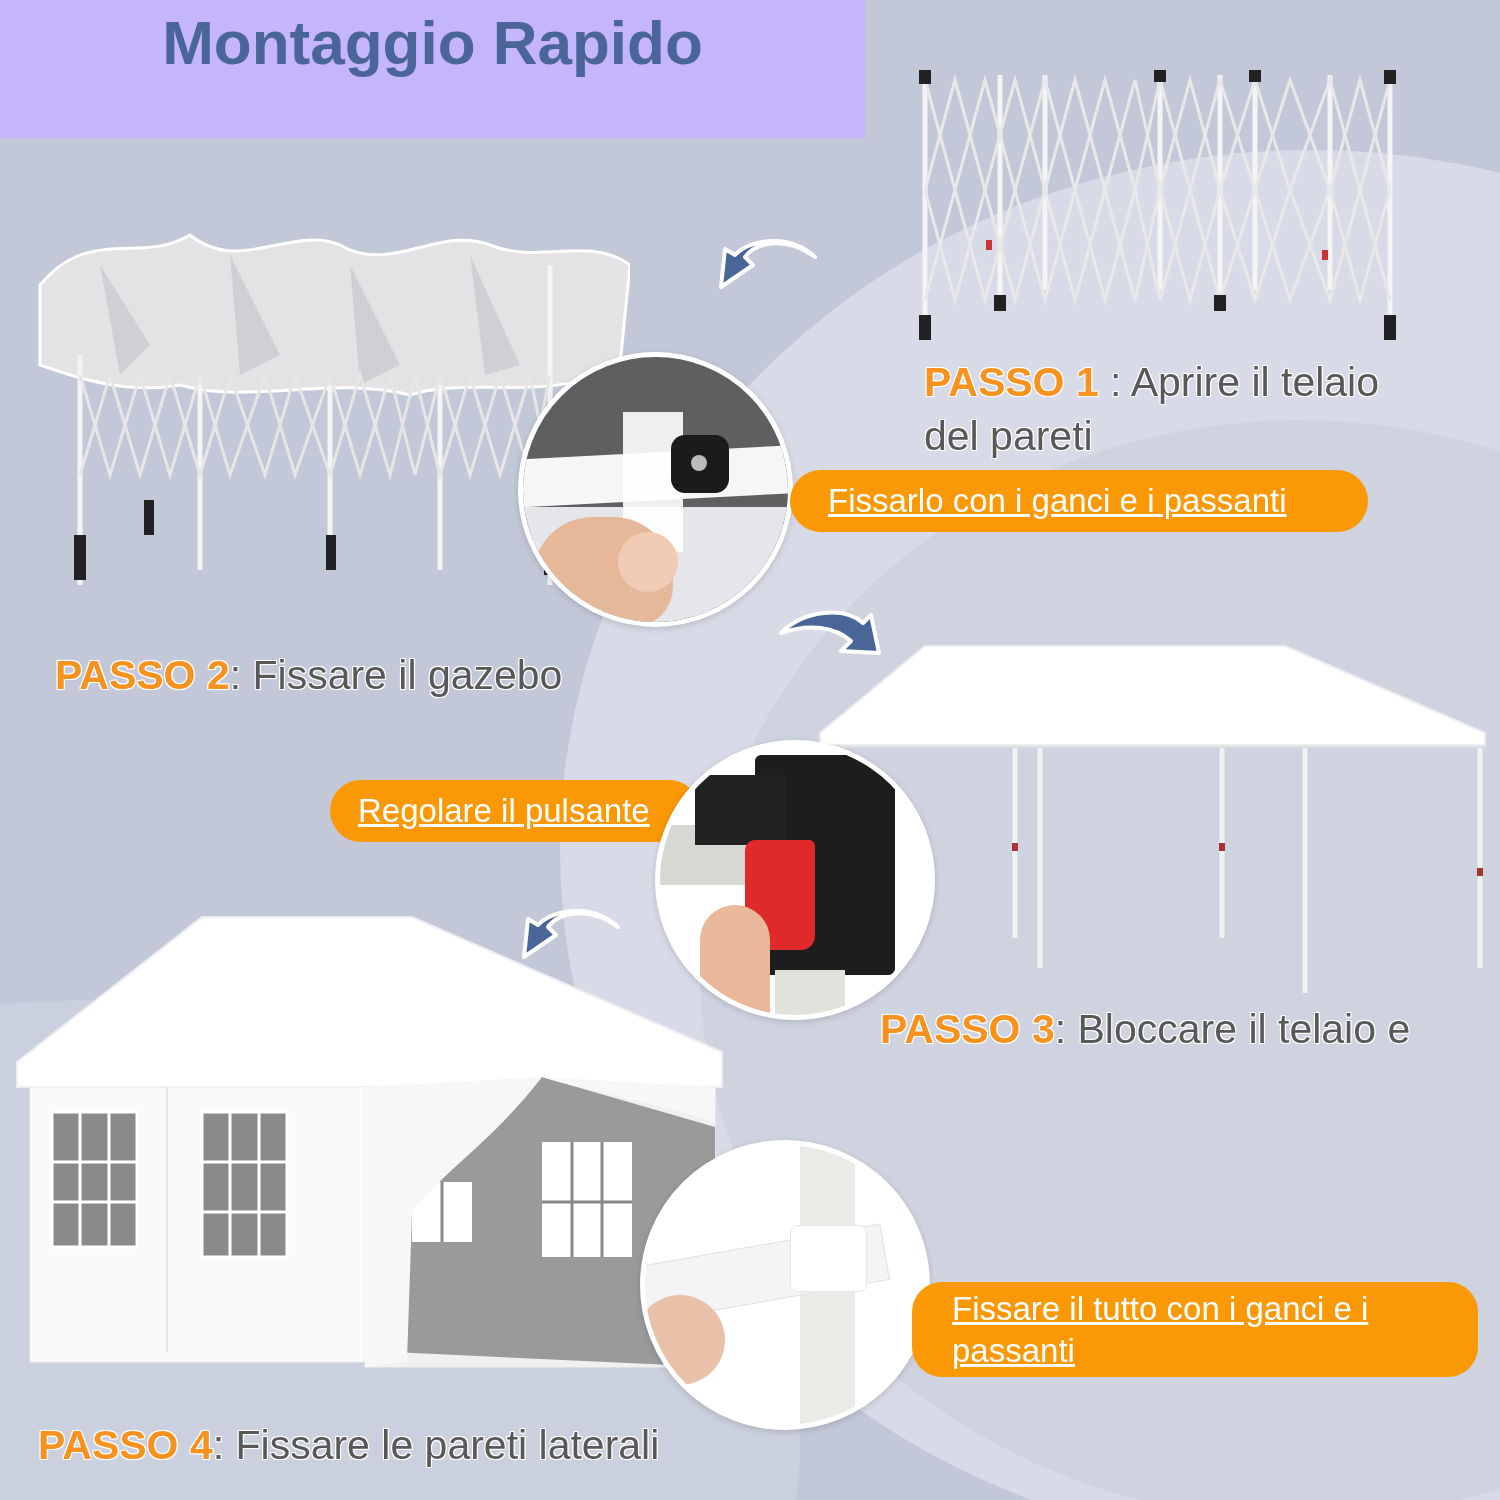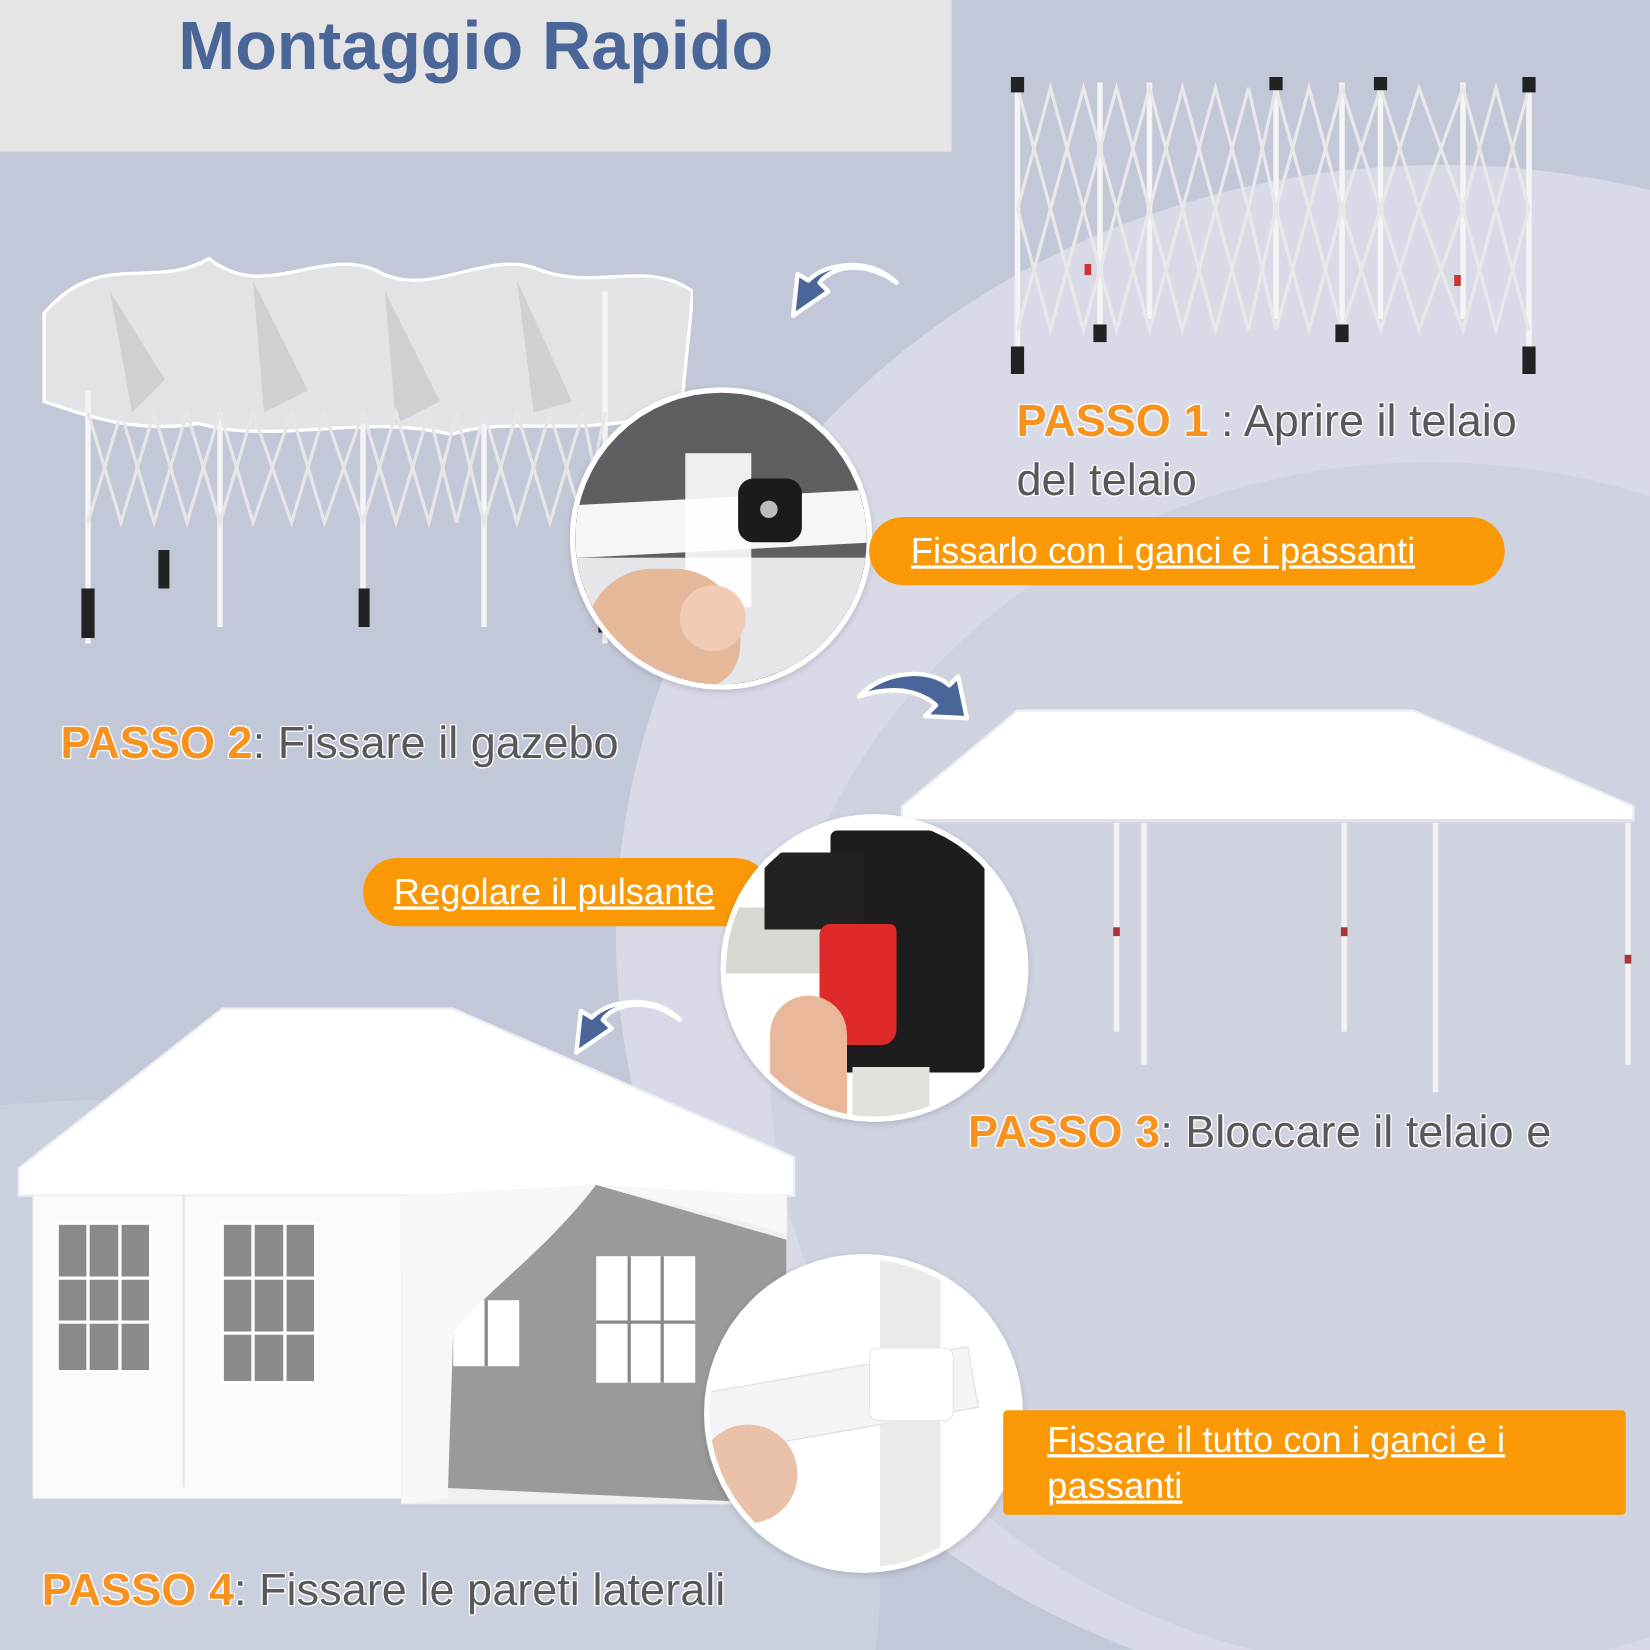--- a/index.html
+++ b/index.html
@@ -1,19 +1,19 @@
 <!DOCTYPE html>
 <html><head>
 <meta charset="utf-8">
 <style>
   html,body{margin:0;padding:0;}
   body{width:1500px;height:1500px;position:relative;overflow:hidden;
        background:#c3c8d8;font-family:"Liberation Sans",sans-serif;}
   .bg-swoosh{position:absolute;border-radius:50%;}
-  .title-box{position:absolute;left:0;top:0;width:865px;height:138px;background:#e5e5e5;
+  .title-box{position:absolute;left:0;top:0;width:865px;height:138px;background:#c4b5fd;
        text-align:center;}
   .title-line{display:block;color:#4a6597;font-weight:bold;font-size:62px;line-height:62px;
        font-family:"Liberation Sans",sans-serif;letter-spacing:0px;}
   .title-line.l1{margin-top:12px;}
   .step{position:absolute;font-size:41px;color:#585858;line-height:54px;
        text-shadow:0 0 2px #fff,0 0 2px #fff,1px 1px 0 #fff,-1px -1px 0 #fff,1px -1px 0 #fff,-1px 1px 0 #fff;}
   .step .num{color:#f7921e;font-weight:bold;}
   .pill{position:absolute;background:#fb9806;color:#fff;font-size:33px;border-radius:36px;
        display:flex;align-items:center;box-sizing:border-box;text-decoration:underline;}
   .circle{position:absolute;border-radius:50%;border:5px solid #fff;overflow:hidden;box-sizing:border-box;
@@ -105,21 +105,21 @@
   <div style="position:absolute;left:10px;top:160px;width:140px;height:110px;background:#e5b89a;border-radius:60px 60px 40px 40px;"></div>
   <div style="position:absolute;left:95px;top:175px;width:60px;height:60px;background:#f2cbb5;border-radius:50%;"></div>
 </div>
 
 <div class="pill" style="left:790px;top:470px;width:578px;height:62px;padding-left:38px;">
   <span>Fissarlo con i ganci e i passanti</span>
 </div>
 
 <div class="step" style="left:924px;top:355px;width:500px;text-align:left;">
   <span class="num">PASSO 1</span><span> : </span><span>Aprire il telaio</span><br>
-  <span>del telaio</span>
+  <span>del pareti</span>
 </div>
 
 <svg class="arrow" style="left:775px;top:605px;" width="110" height="55" viewBox="0 0 110 55">
   <path d="M6 28 C30 4 70 2 88 18 L96 10 L104 48 L66 46 L76 36 C60 22 35 18 6 28 Z" fill="#4a6597" stroke="#fff" stroke-width="4" stroke-linejoin="round"></path>
 </svg>
 
 <div class="step" style="left:55px;top:648px;">
   <span class="num">PASSO 2</span><span>: </span><span>Fissare il gazebo</span>
 </div>
 
@@ -195,21 +195,21 @@
   <path d="M530 165 L703 175 L703 210 C640 190 580 180 530 165 Z" fill="#f7f7f7"></path>
 </svg>
 
 <div class="circle" style="left:640px;top:1140px;width:290px;height:290px;background:#ffffff;">
   <div style="position:absolute;left:155px;top:0;width:55px;height:290px;background:#eceae6;"></div>
   <div style="position:absolute;left:-10px;top:100px;width:250px;height:55px;background:#f4f3f6;transform:rotate(-10deg);border:1px solid #e2e0e6;"></div>
   <div style="position:absolute;left:145px;top:80px;width:75px;height:65px;background:#fff;border-radius:8px;border:1px solid #e6e6e6;"></div>
   <div style="position:absolute;left:-10px;top:150px;width:90px;height:90px;background:#e9c1a8;border-radius:50%;"></div>
 </div>
 
-<div class="pill" style="left:912px;top:1282px;width:566px;height:95px;padding-left:40px;border-radius:4px;align-items:center;">
+<div class="pill" style="left:912px;top:1282px;width:566px;height:95px;padding-left:40px;border-radius:30px;align-items:center;">
   <span style="line-height:42px;display:block;">
     <span>Fissare il tutto con i ganci e i</span><br>
     <span>passanti</span>
   </span>
 </div>
 
 <div class="step" style="left:38px;top:1418px;">
   <span class="num">PASSO 4</span><span>: </span><span>Fissare le pareti laterali</span>
 </div>
 

